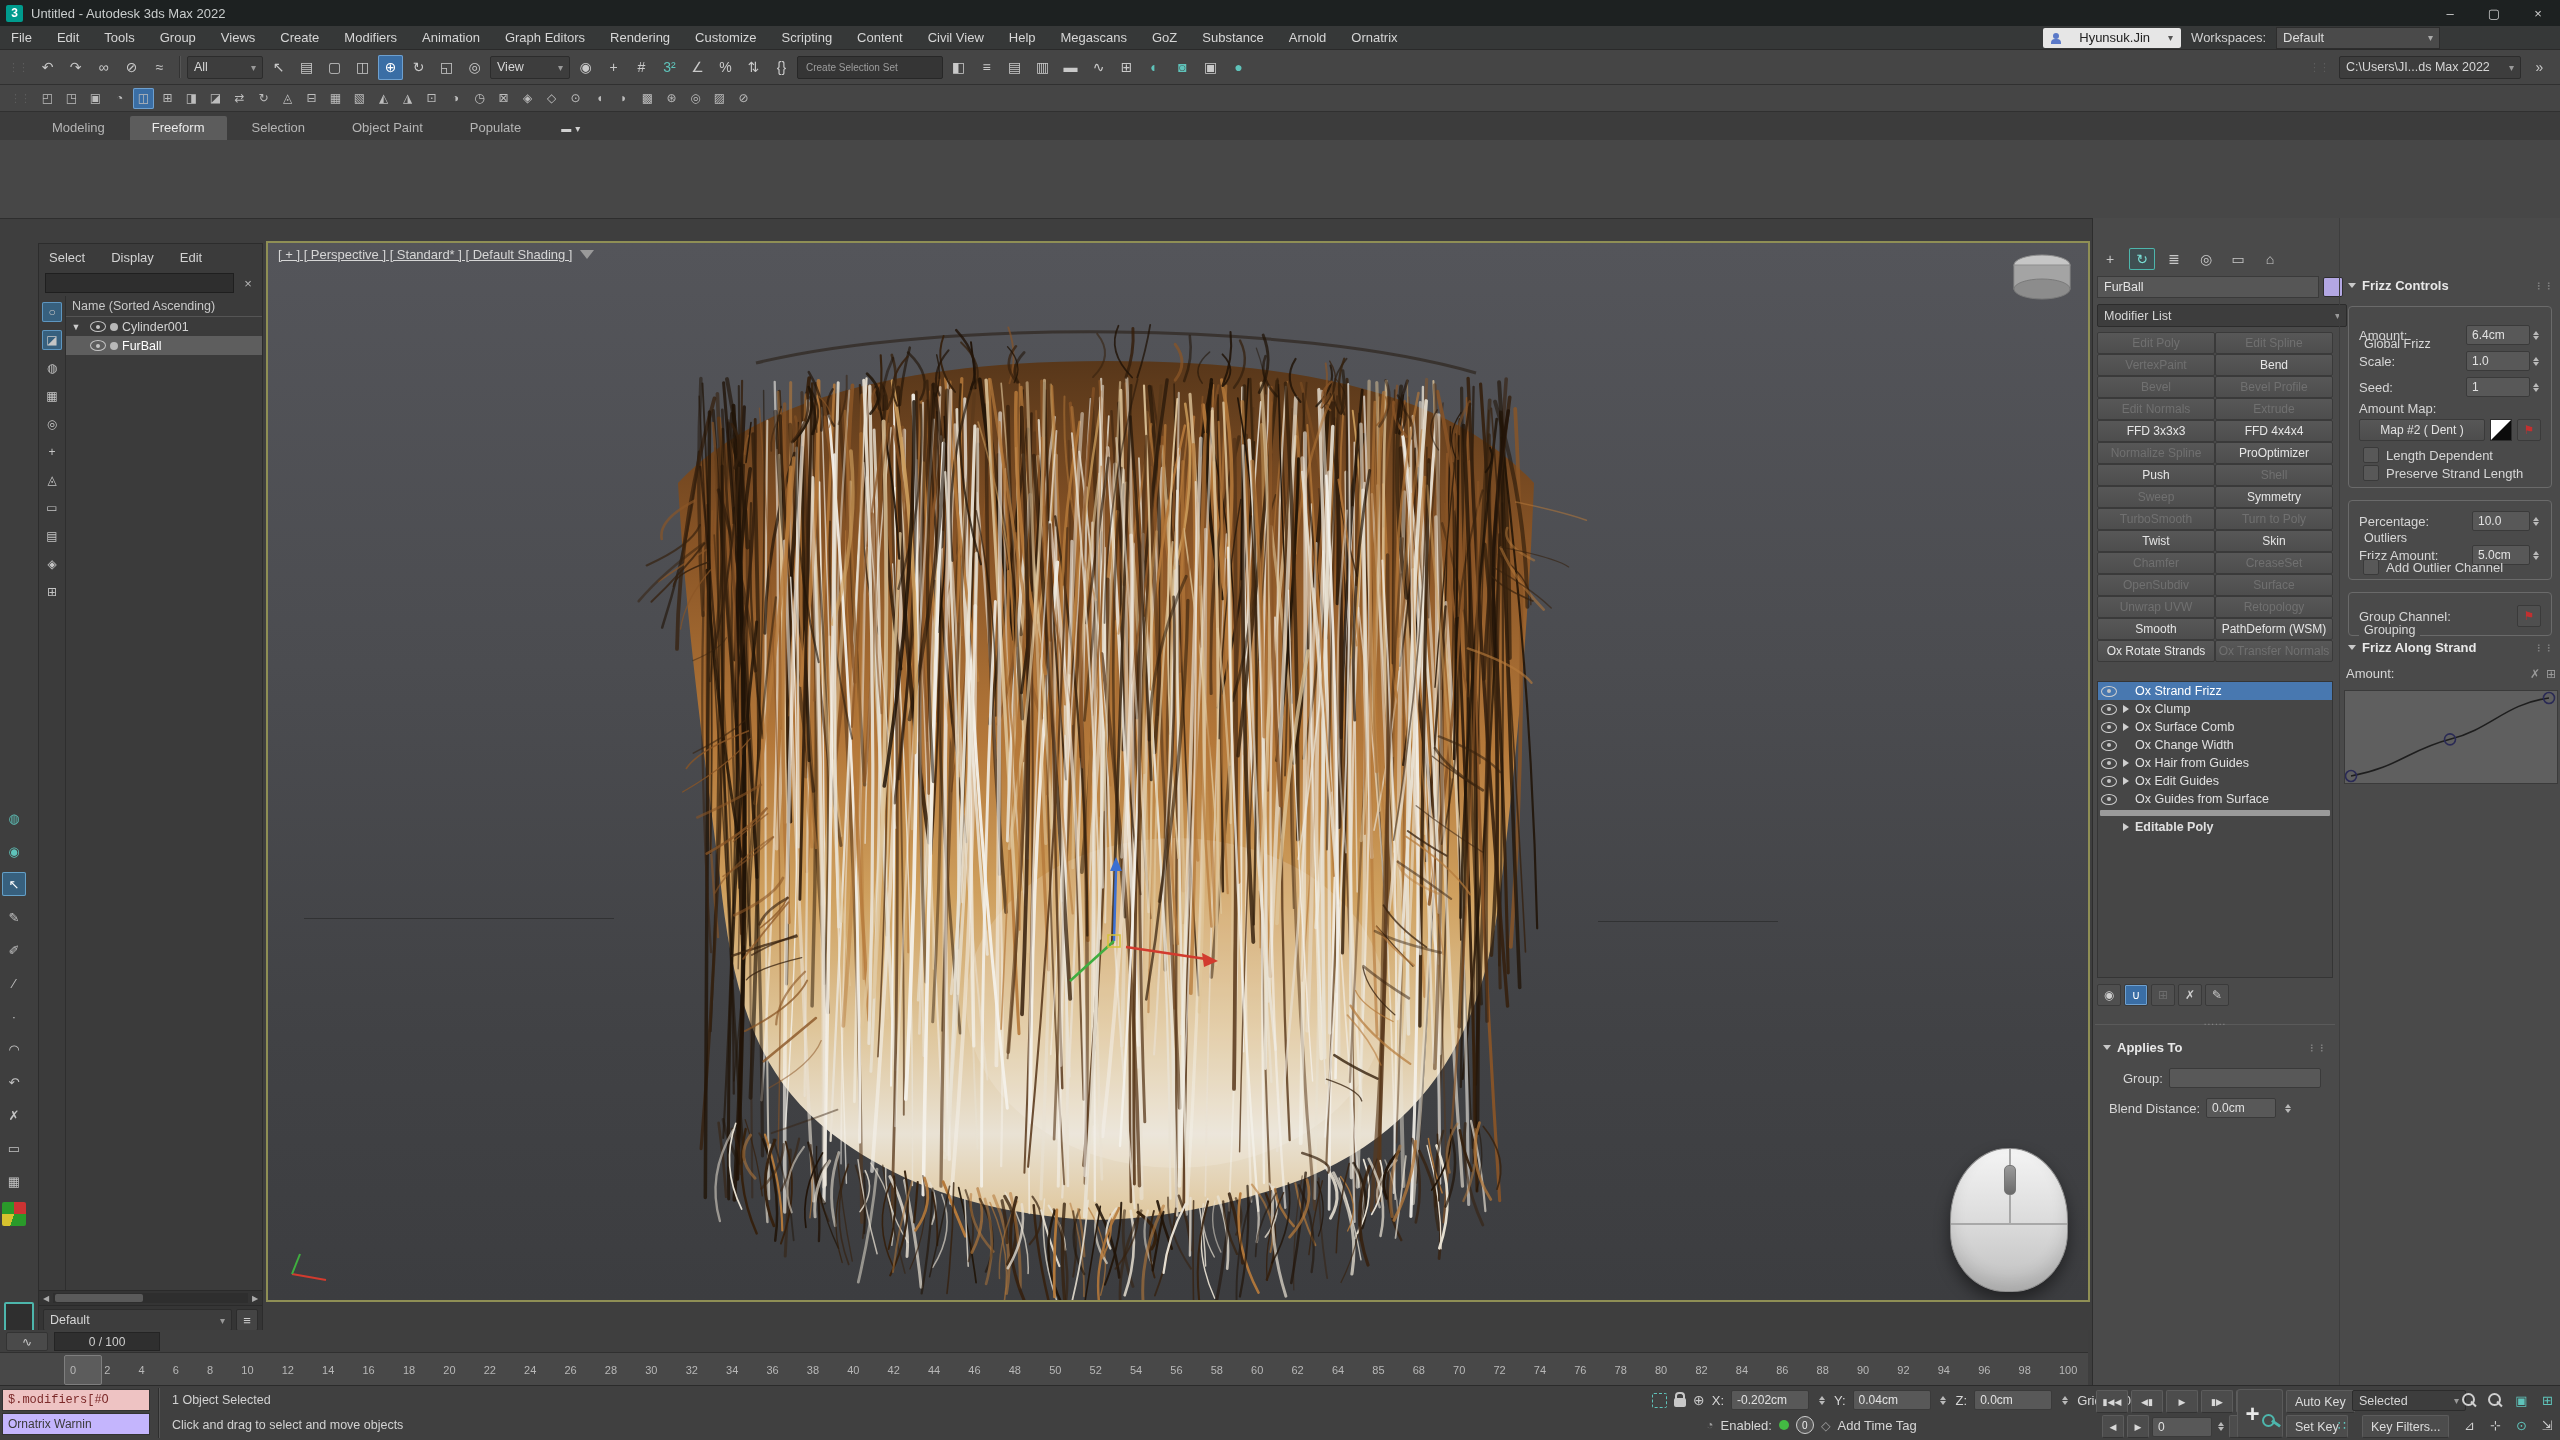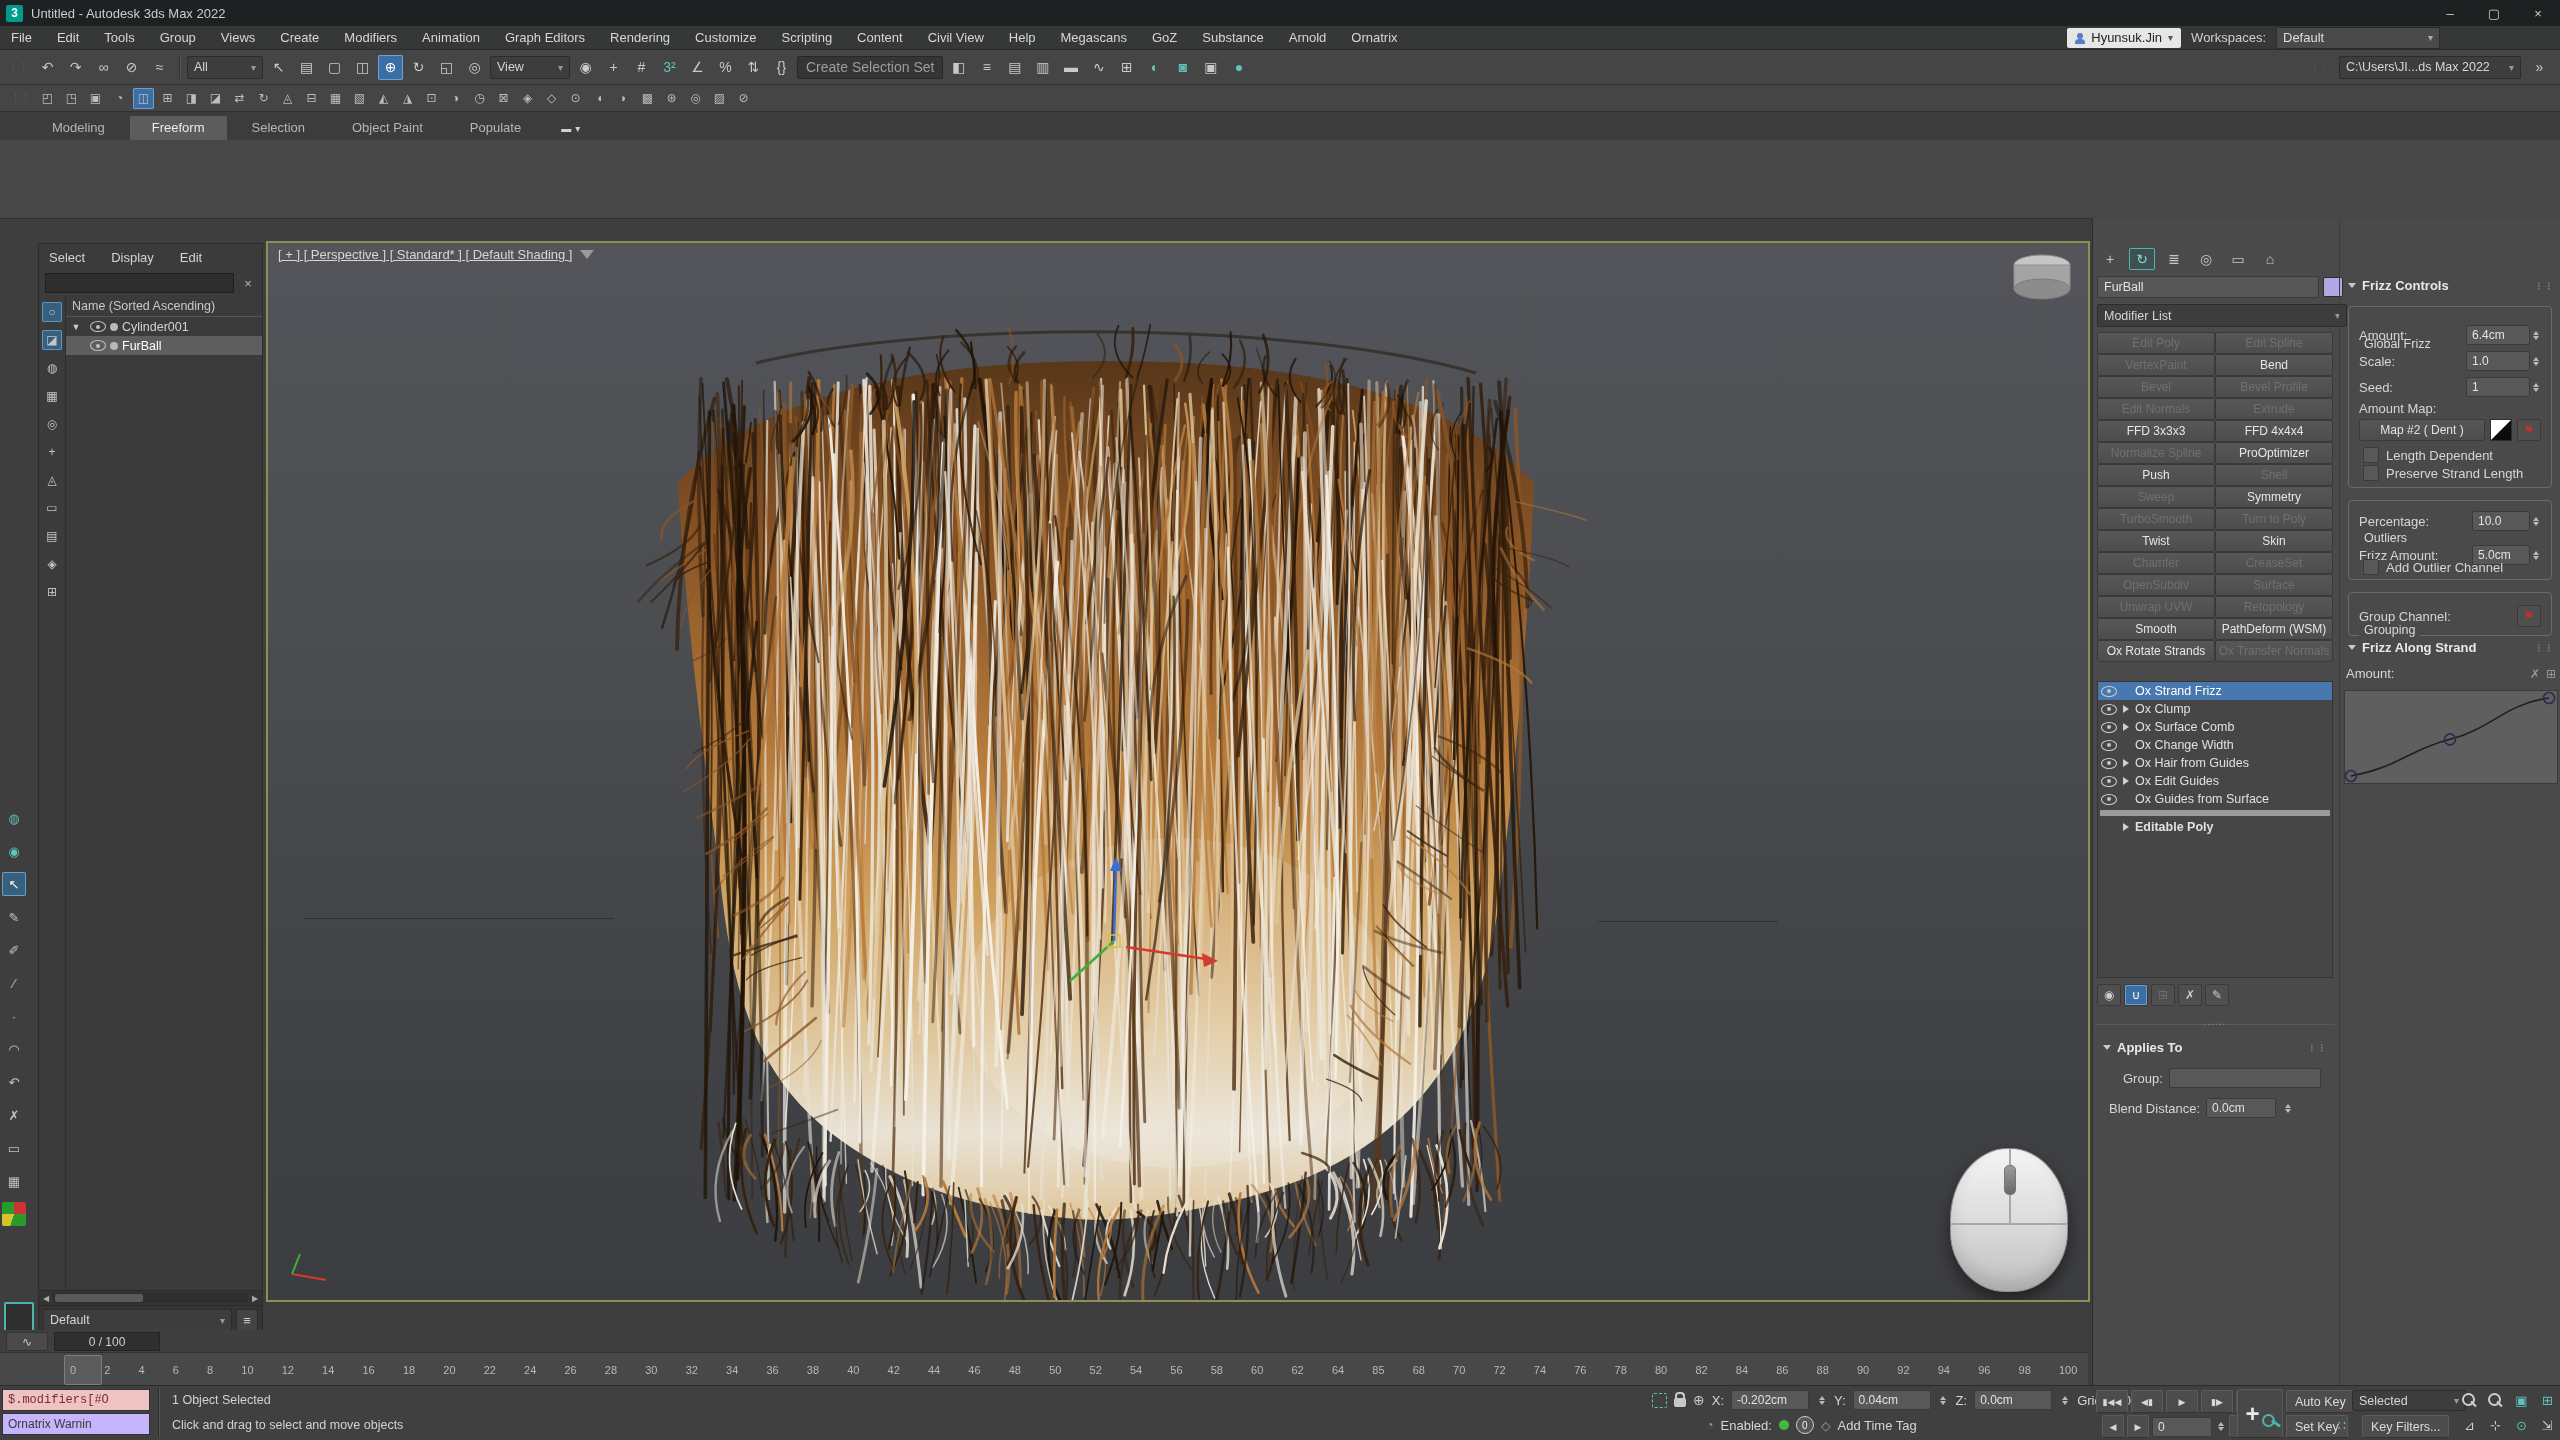--- a/index.html
+++ b/index.html
@@ -11,41 +11,41 @@
   #titlebar{position:absolute;left:0;top:0;width:2560px;height:26px;background:#1d2121;display:flex;align-items:center;gap:8px;padding-left:6px;box-sizing:border-box;}
   .logo{width:17px;height:17px;background:#009b8d;color:#fff;font-weight:bold;font-size:12px;display:flex;align-items:center;justify-content:center;border-radius:2px;}
   #titlebar .title{color:#c9cdcd;font-size:13px;}
   .winbtns{margin-left:auto;display:flex;}
   .winbtn{width:44px;height:26px;display:flex;align-items:center;justify-content:center;color:#cfcfcf;font-size:13px;}
 
   
   #menubar{position:absolute;left:0;top:26px;width:2560px;height:24px;background:#363838;display:flex;align-items:center;border-bottom:1px solid #2a2a2a;box-sizing:border-box;}
   .menu-item{padding:0 11px;color:#d6d6d6;font-size:13px;line-height:24px;}
   #menubar .right{margin-left:auto;display:flex;align-items:center;gap:10px;padding-right:120px;}
-  .userchip{background:#e6e6e6;color:#222;height:20px;border-radius:2px;display:flex;align-items:center;gap:6px;padding:0 8px;font-size:13px;}
+  .userchip{background:#e6e6e6;color:#222;height:20px;border-radius:2px;display:flex;align-items:center;gap:18px;padding:0 8px;font-size:13px;}
   .person{width:10px;height:10px;position:relative;}
   .person::before{content:"";position:absolute;left:2px;top:0;width:6px;height:6px;border-radius:50%;background:#5a79c8;}
   .person::after{content:"";position:absolute;left:0;top:6px;width:10px;height:5px;border-radius:4px 4px 0 0;background:#5a79c8;}
   .caret{font-size:10px;color:#555;}
   .wslabel{color:#cfcfcf;}
   .wsdd{background:#4a4a4a;border:1px solid #2d2d2d;height:20px;min-width:150px;display:flex;align-items:center;justify-content:space-between;padding:0 6px;color:#ddd;}
   .wsdd::after{content:"▾";color:#aaa;font-size:10px;}
 
   
   #toolbar-main{position:absolute;left:0;top:50px;width:2560px;height:35px;background:#454545;border-bottom:1px solid #303030;display:flex;align-items:center;gap:3px;padding:0 8px;box-sizing:border-box;}
   #toolbar2{position:absolute;left:0;top:85px;width:2560px;height:27px;background:#454545;border-bottom:1px solid #303030;display:flex;align-items:center;gap:3px;padding:0 10px;box-sizing:border-box;}
   .icon-row{display:flex;align-items:center;gap:3px;}
   .tbi{width:25px;height:25px;display:flex;align-items:center;justify-content:center;color:#c9c9c9;font-size:14px;border-radius:2px;}
   #toolbar2 .tbi{width:21px;height:21px;font-size:12px;color:#bdbdbd;}
   .tbi.accent{color:#5fc3ba;}
   .tbi.active{background:#3a6ea5;color:#fff;box-shadow:inset 0 0 0 1px #6ea0cf;}
   .vsep{width:1px;height:22px;background:#333;box-shadow:1px 0 0 #555;margin:0 4px;}
   .dd{background:#3d3d3d;border:1px solid #2c2c2c;height:21px;display:flex;align-items:center;justify-content:space-between;gap:8px;padding:0 6px;color:#d6d6d6;font-size:12.5px;border-radius:2px;}
   .dd::after{content:"▾";color:#999;font-size:10px;}
-  .txtfield{background:#353535;border:1px solid #272727;height:21px;display:flex;align-items:center;padding:0 8px;color:#9d9d9d;font-size:14px;border-radius:2px;}
+  .txtfield{background:#353535;border:1px solid #272727;height:21px;display:flex;align-items:center;padding:0 8px;color:#9d9d9d;font-size:10px;border-radius:2px;}
   #toolbar-main .right{margin-left:auto;display:flex;align-items:center;gap:6px;}
   .grip{color:#5c5c5c;font-size:11px;letter-spacing:-1px;margin-right:4px;}
 
   
   #ribbon-tabs{position:absolute;left:0;top:112px;width:2560px;height:28px;background:#3c3c3c;display:flex;align-items:flex-end;gap:4px;padding-left:30px;box-sizing:border-box;}
   .ribbon-tab{height:24px;line-height:24px;padding:0 22px;color:#b5b5b5;font-size:13px;}
   .ribbon-tab.active{background:#5c5c5c;color:#ececec;border-radius:2px 2px 0 0;}
   .ribbon-collapse{display:flex;align-items:center;gap:4px;color:#d0d0d0;margin-left:14px;height:24px;font-size:10px;}
   #ribbon-panel{position:absolute;left:0;top:140px;width:2560px;height:78px;background:#474747;border-bottom:1px solid #2e2e2e;}
 

